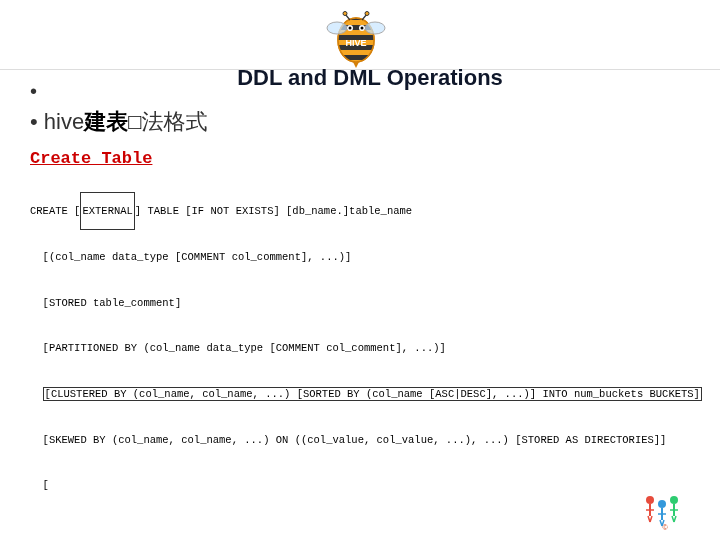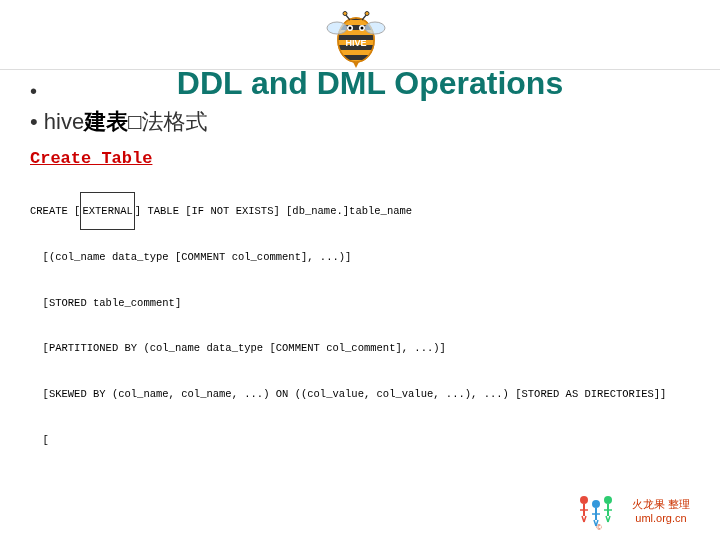--- a/index.html
+++ b/index.html
@@ -23,23 +23,23 @@
     }
 
     .logo-area {
       width: 70px;
       height: 55px;
       position: relative;
       flex-shrink: 0;
     }
 
     .header-title {
-      font-size: 32px;
+      font-size: 22px;
       font-weight: bold;
-      color: #0f766e;
+      color: #0f172a;
       margin-left: 20px;
       text-align: center;
     }
 
     .content {
       padding: 10px 30px 10px 30px;
     }
 
     .bullet-empty {
       font-size: 20px;
@@ -138,20 +138,21 @@
     <span>• hive</span><span class="hive-text">建表□</span><span>法格式</span>
   </div>
 
   <div class="create-table-heading">Create Table</div>
 
   <div class="code-block">
     <span class="code-line">CREATE [<span style="border:1.5px solid #333;padding:12px 1px;">EXTERNAL</span>] TABLE [IF NOT EXISTS] [db_name.]table_name</span>
     <span class="code-line">  [(col_name data_type [COMMENT col_comment], ...)]</span>
     <span class="code-line">  [STORED table_comment]</span>
     <span class="code-line">  [PARTITIONED BY (col_name data_type [COMMENT col_comment], ...)]</span>
+    <span class="code-line">  <span style="border:1.5px solid #333;padding:0 1px;">[CLUSTERED BY (col_name, col_name, ...) [SORTED BY (col_name [ASC|DESC], ...)] INTO num_buckets BUCKETS]</span></span>
     <span class="code-line">  [SKEWED BY (col_name, col_name, ...) ON ((col_value, col_value, ...), ...) [STORED AS DIRECTORIES]]</span>
     <span class="code-line">  [</span>
     
     
     
     
     
   </div>
 </div>
 
@@ -170,17 +171,13 @@
 
     <line x1="8" y1="26" x2="10" y2="32" stroke="#e74c3c" stroke-width="1.5"></line>
     <line x1="12" y1="26" x2="10" y2="32" stroke="#e74c3c" stroke-width="1.5"></line>
     <line x1="20" y1="30" x2="22" y2="36" stroke="#3498db" stroke-width="1.5"></line>
     <line x1="24" y1="30" x2="22" y2="36" stroke="#3498db" stroke-width="1.5"></line>
     <line x1="32" y1="26" x2="34" y2="32" stroke="#2ecc71" stroke-width="1.5"></line>
     <line x1="36" y1="26" x2="34" y2="32" stroke="#2ecc71" stroke-width="1.5"></line>
 
     <text x="25" y="40" text-anchor="middle" font-size="7" fill="#cc3300">©</text>
   </svg>
-  <div class="footer-text">
-    <div>火龙果 整理</div>
-    <div>uml.org.cn</div>
-  </div>
 </div>
 
 </body></html>

